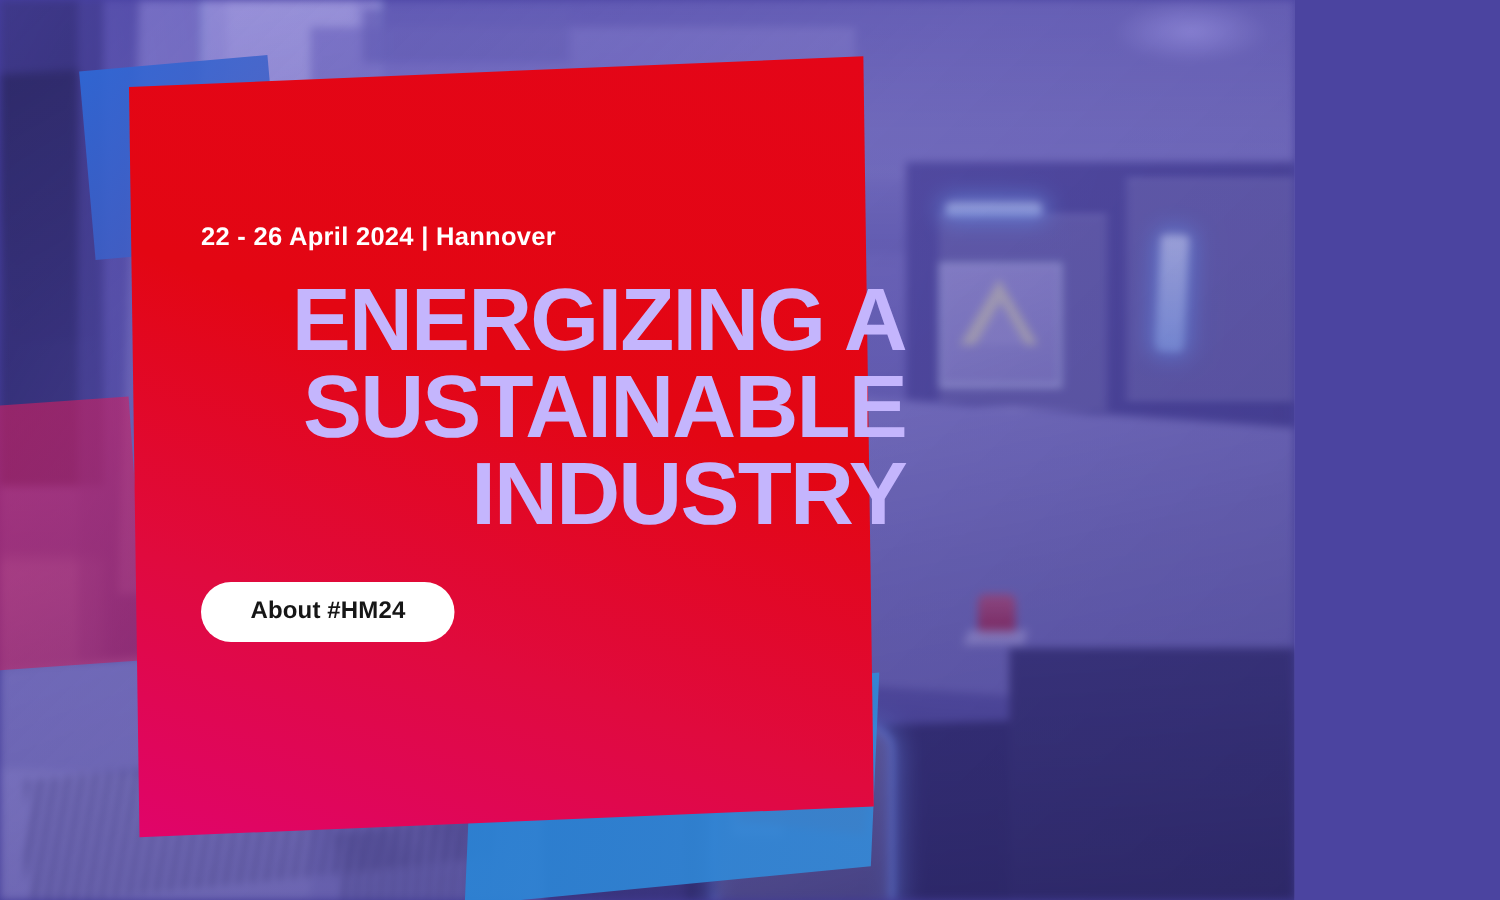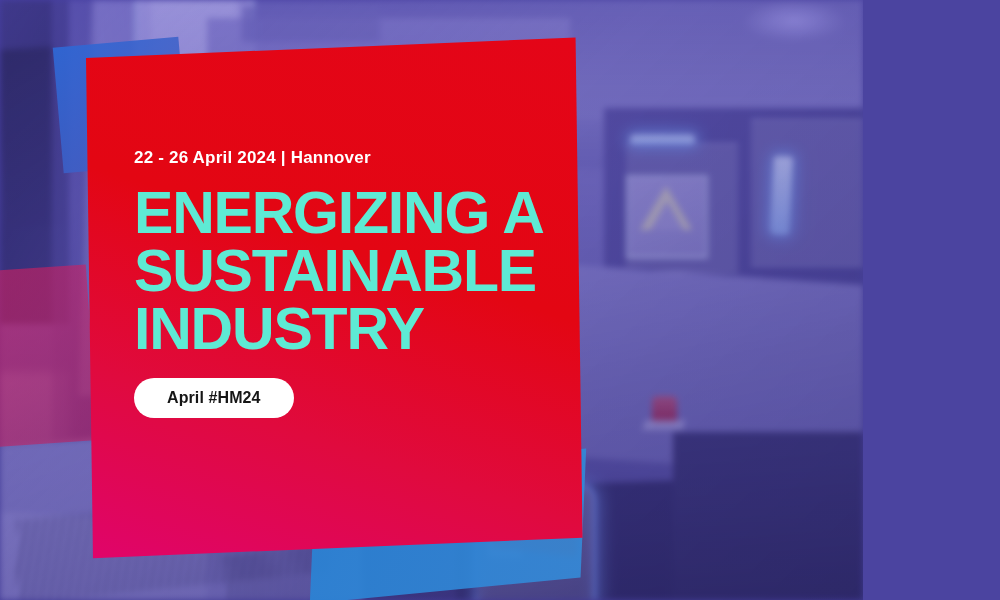--- a/index.html
+++ b/index.html
@@ -280,25 +280,26 @@
     font-size:17px;
     font-weight:bold;
     color:#ffffff;
     letter-spacing:.2px;
     margin-bottom:17px;
   }
   .headline {
     font-size:59px;
     line-height:.98;
     font-weight:bold;
-    color:#5eead4;
+    color:#c4b5fd;
     letter-spacing:-1.2px;
     text-transform:uppercase;
-    margin-bottom:20px;
+    margin-bottom:30px;
     white-space:pre-line;
+    text-align:right;
   }
   .tagline {
     font-size:19px;
     font-weight:bold;
     color:#ffffff;
     letter-spacing:.1px;
     margin-bottom:21px;
   }
   .cta {
     display:inline-block;
@@ -377,16 +378,16 @@
   <div class="red-panel"></div>
 
   <div class="content">
     <div class="eyebrow">22 - 26 April 2024 | Hannover</div>
 
     <div class="headline">ENERGIZING A
 SUSTAINABLE
 INDUSTRY</div>
 
 
-    <button class="cta">April #HM24</button>
+    <button class="cta">About #HM24</button>
   </div>
 
 </div>
 
 </body></html>

